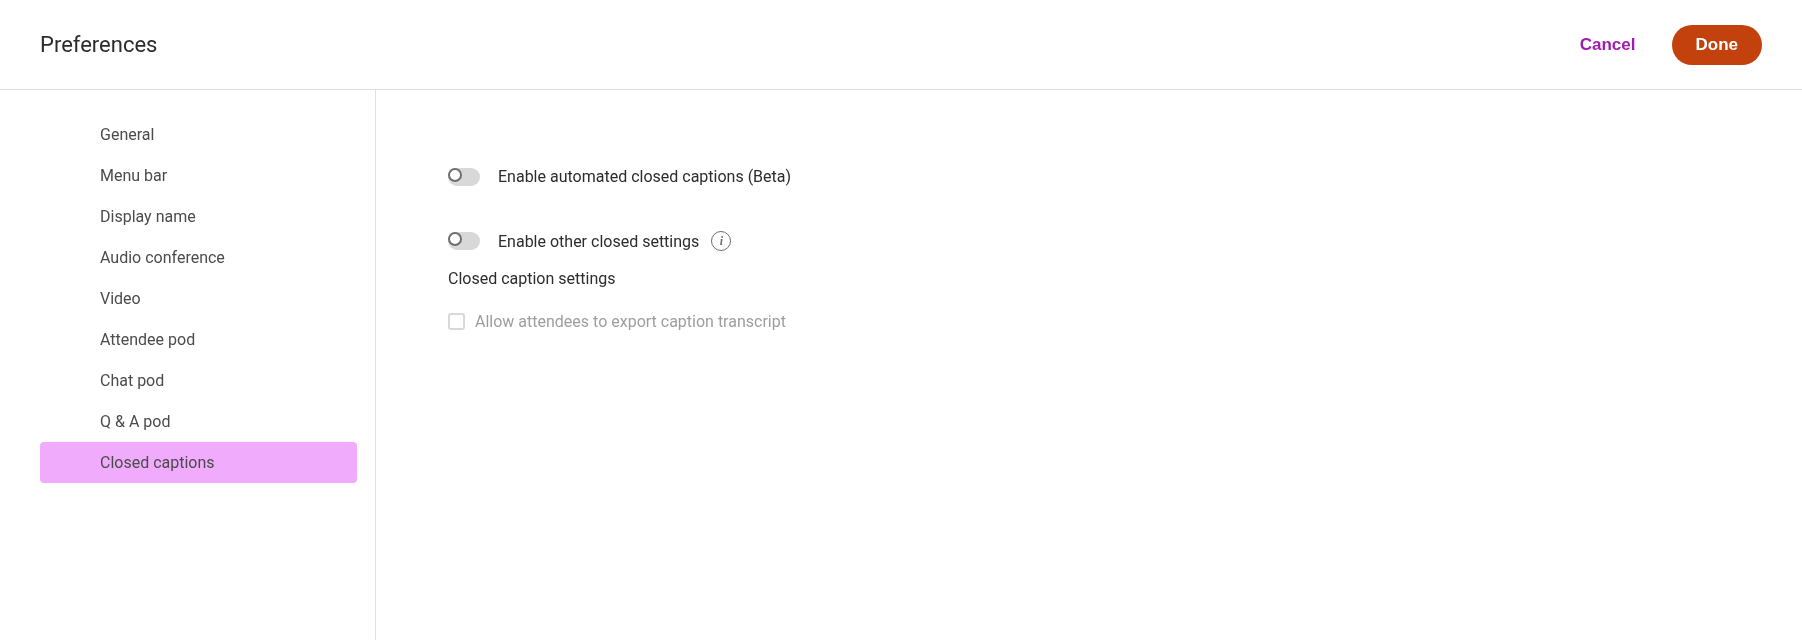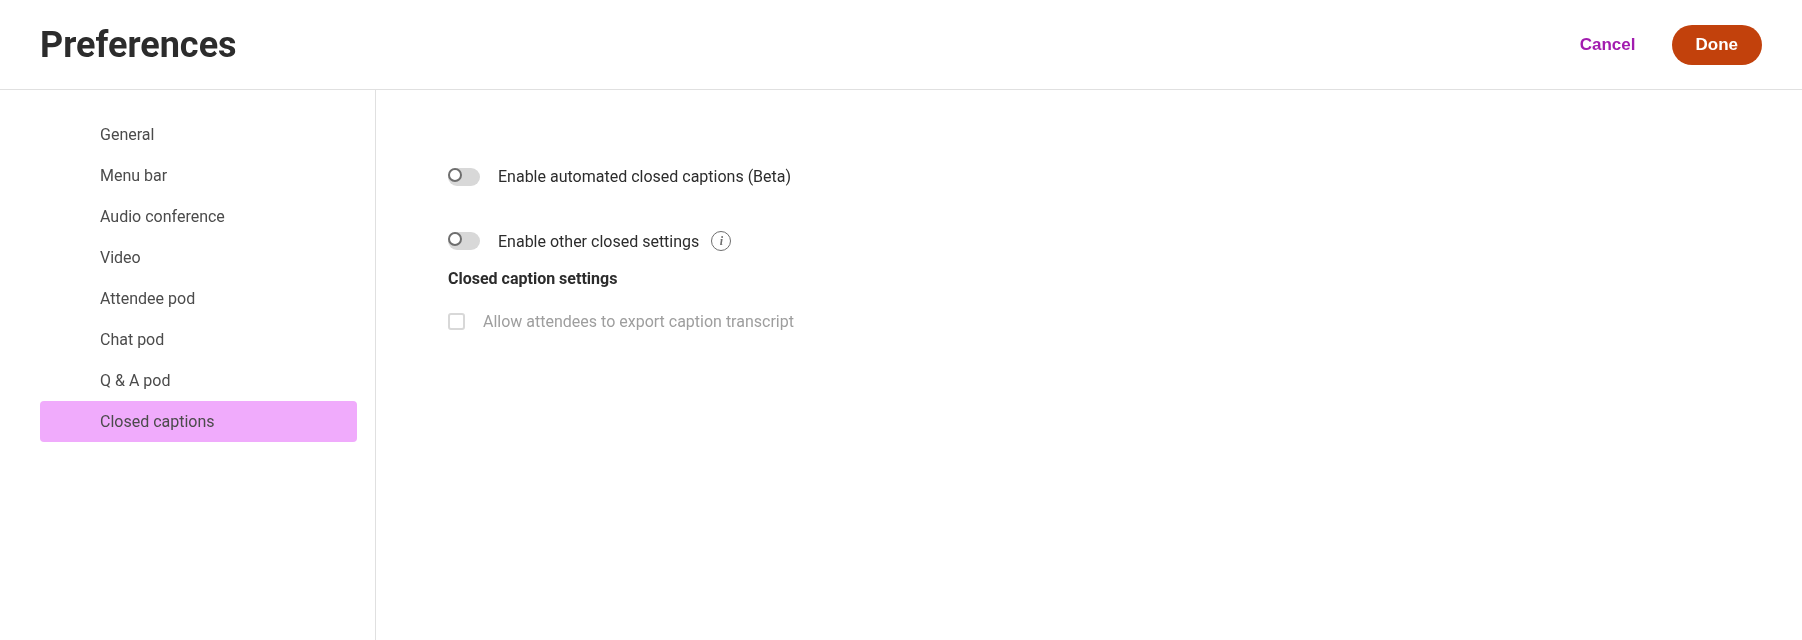--- a/index.html
+++ b/index.html
@@ -16,22 +16,22 @@
     }
     .header {
       display: flex;
       justify-content: space-between;
       align-items: center;
       padding: 0 40px;
       height: 90px;
       border-bottom: 1px solid #e0e0e0;
     }
     .page-title {
-      font-size: 36px;
-      font-weight: 700;
+      font-size: 22px;
+      font-weight: 400;
       color: #2c2c2c;
     }
     .header-actions {
       display: flex;
       align-items: center;
       gap: 24px;
     }
     .btn-cancel {
       background: none;
       border: none;
@@ -117,21 +117,21 @@
       margin-left: 12px;
       font-family: Georgia, serif;
       font-style: italic;
       font-weight: bold;
       font-size: 12px;
       color: #6e6e6e;
       cursor: pointer;
     }
     .section-heading {
       font-size: 16px;
-      font-weight: 700;
+      font-weight: 400;
       color: #2c2c2c;
       margin-top: 0;
       margin-bottom: 24px;
     }
     .checkbox-row {
       display: flex;
       align-items: center;
     }
     .checkbox {
       width: 17px;
@@ -141,21 +141,21 @@
       cursor: pointer;
       flex-shrink: 0;
       background: #ffffff;
     }
     .checkbox.disabled {
       border-color: #d8d8d8;
       cursor: default;
     }
     .checkbox-label {
       font-size: 16px;
-      margin-left: 18px;
+      margin-left: 10px;
       color: #9e9e9e;
     }
   </style>
 </head>
 <body>
 
 <div class="header">
   <div class="page-title">Preferences</div>
   <div class="header-actions">
     <button class="btn-cancel">Cancel</button>
@@ -165,20 +165,23 @@
 
 <div class="body">
   <div class="sidebar">
     <div class="sidebar-item">
       <span>General</span>
     </div>
     <div class="sidebar-item">
       <span>Menu bar</span>
     </div>
     <div class="sidebar-item">
+      <span>Display name</span>
+    </div>
+    <div class="sidebar-item">
       <span>Audio conference</span>
     </div>
     <div class="sidebar-item">
       <span>Video</span>
     </div>
     <div class="sidebar-item">
       <span>Attendee pod</span>
     </div>
     <div class="sidebar-item">
       <span>Chat pod</span>

